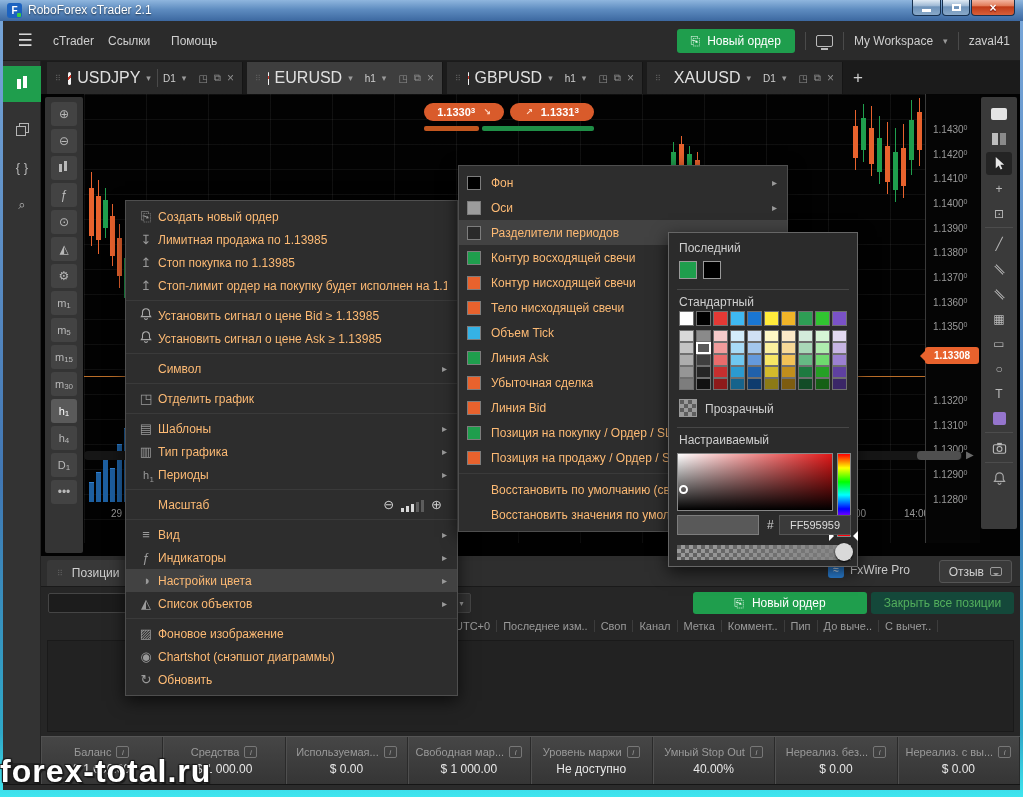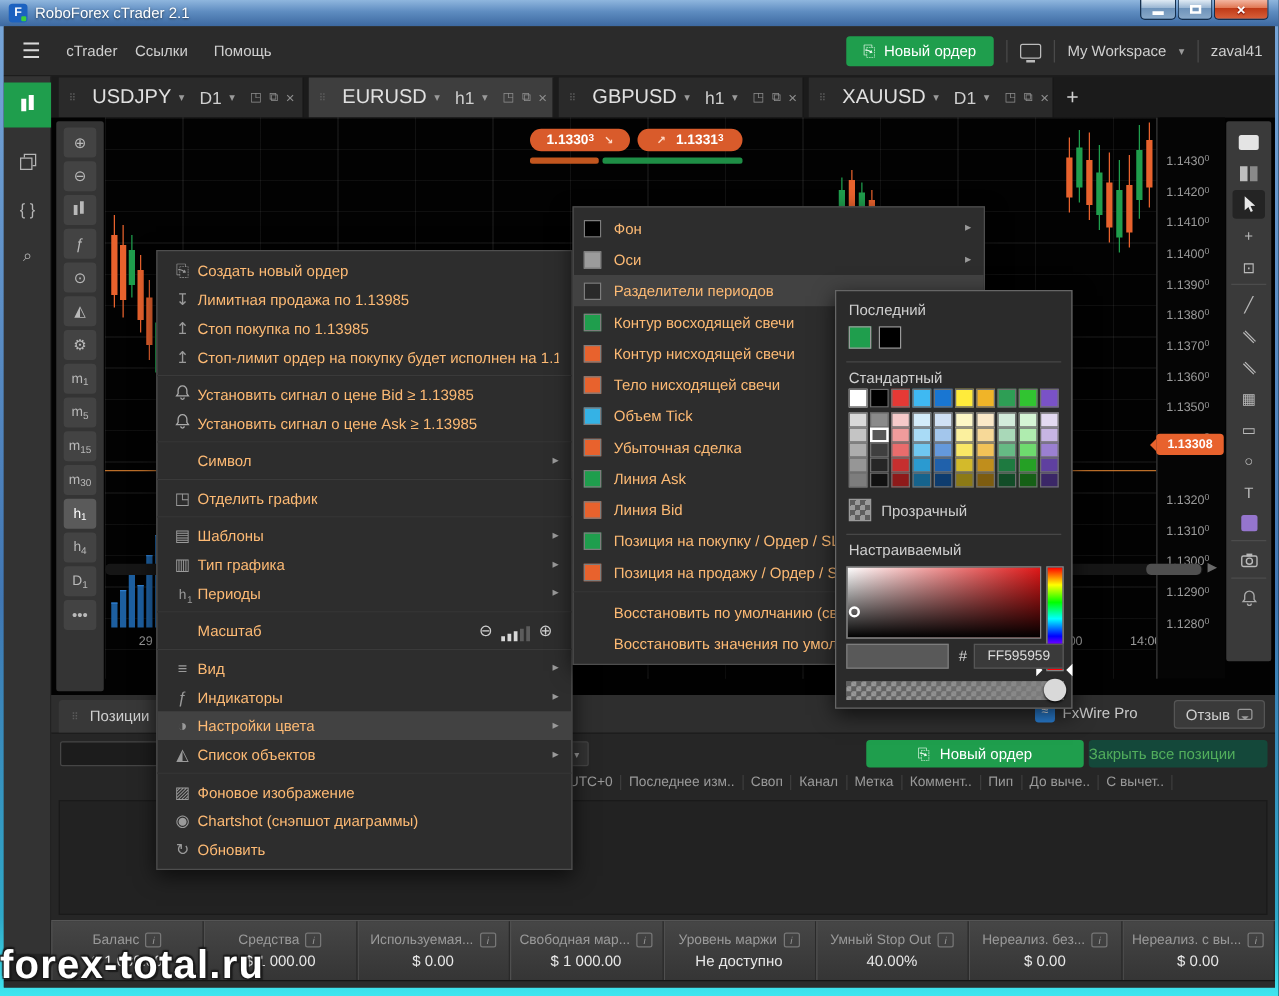--- a/index.html
+++ b/index.html
@@ -57,21 +57,21 @@
   .sb-glyph { color:#b5b5b5; font-size:13px; }
 
   
   #tabbar { left:38px; top:40px; width:979px; height:33px; background:#1b1b1b; }
   .chart-tab { top:1px; height:32px; background:#2a2a2a; border-right:1px solid #151515; display:flex; align-items:center; padding:0 8px; gap:6px; }
   .chart-tab.active { background:#3e3e3e; }
   .tab-dots { color:#5d5d5d; font-size:8px; letter-spacing:1px; }
   .flag-ic { width:15px; height:13px; border-radius:2px; background:
      linear-gradient(135deg,#f4f4f4 34%,#cc3326 34%,#cc3326 56%,#f4f4f4 56%); }
   .tab-sym { color:#e0e0e0; font-size:16px; }
-  .tab-per { color:#cfcfcf; font-size:14px; }
+  .tab-per { color:#cfcfcf; font-size:10px; }
   .tab-ic { color:#8f8f8f; font-size:10px; }
   .tab-x { color:#8f8f8f; font-size:12px; }
   #tab-plus { color:#cfcfcf; font-size:17px; }
 
   
   #chart-bg { left:38px; top:73px; width:979px; height:462px; background:#020202; }
   #chart-toolbar { left:42px; top:76px; width:38px; height:456px; background:#343434; border-radius:2px; }
   .ct-btn { left:6px; width:26px; height:24px; background:#434343; border-radius:3px; color:#b9b9b9;
     display:flex; align-items:center; justify-content:center; font-size:12px; }
   .ct-btn.active { background:#5a5a5a; color:#fff; }
@@ -138,21 +138,21 @@
   #feedback-btn { right:8px; top:4px; height:23px; padding:0 9px; border:1px solid #555; border-radius:3px;
      background:#3a3a3a; display:flex; align-items:center; gap:6px; color:#cfcfcf; font-size:12px; }
   .bubble { position:relative; width:12px; height:9px; border:1px solid #9a9a9a; border-radius:2px; }
   .bubble:after { content:""; position:absolute; left:2px; bottom:-4px; border:3px solid transparent; border-top-color:#9a9a9a; }
   #pos-filter { left:7px; top:37px; width:86px; height:20px; background:#1c1c1c; border:1px solid #454545; border-radius:2px; }
   #pos-dd { left:411px; top:37px; width:19px; height:20px; background:#333; border:1px solid #454545; border-radius:2px;
      color:#9a9a9a; font-size:8px; text-align:center; line-height:20px; }
   #new-order-mid { left:652px; top:36px; width:174px; height:22px; background:#1f9e4d; border-radius:3px;
      color:#fff; font-size:12px; display:flex; align-items:center; justify-content:center; gap:8px; }
   #close-all { left:830px; top:36px; width:143px; height:22px; background:#14483a; border-radius:3px;
-     color:#52ae5c; font-size:12px; display:flex; align-items:center; }
+     color:#52ae5c; font-size:12px; display:flex; align-items:center; justify-content:center; }
   #pos-cols { left:408px; top:64px; display:flex; align-items:center; }
   .pos-col { color:#9a9a9a; font-size:11px; padding:0 6px; border-right:1px solid #3c3c3c; white-space:nowrap; }
   #pos-body { left:6px; top:84px; width:967px; height:92px; background:#222; border:1px solid #1a1a1a; }
 
   
   #summary { left:38px; top:715px; width:979px; height:48px; background:linear-gradient(180deg,#464646,#353535); border-top:1px solid #555; display:flex; }
   .sum-cell { flex:1; border-right:1px solid #2a2a2a; box-shadow:inset 1px 0 0 #4f4f4f; display:flex; flex-direction:column; align-items:center; justify-content:center; gap:4px; }
   .sum-label-row { display:flex; align-items:center; gap:5px; }
   .sum-label { color:#9a9a9a; font-size:11px; white-space:nowrap; }
   .info-ic { width:13px; height:12px; border:1px solid #777; border-radius:2px; color:#999; font-size:8px; font-style:italic; text-align:center; line-height:11px; }
@@ -790,26 +790,26 @@
       </div>
       <div class="menu-item" style="height: 25px;">
         <span class="mi-swatch" style="background: rgb(232, 98, 45);"></span>
         <span class="mi-label">Тело нисходящей свечи</span>
       </div>
       <div class="menu-item" style="height: 25px;">
         <span class="mi-swatch" style="background: rgb(53, 178, 229);"></span>
         <span class="mi-label">Объем Tick</span>
       </div>
       <div class="menu-item" style="height: 25px;">
+        <span class="mi-swatch" style="background: rgb(31, 158, 77);"></span>
+        <span class="mi-label">Линия Ask</span>
+      </div>
+      <div class="menu-item" style="height: 25px;">
         <span class="mi-swatch" style="background: rgb(232, 98, 45);"></span>
         <span class="mi-label">Убыточная сделка</span>
-      </div>
-      <div class="menu-item" style="height: 25px;">
-        <span class="mi-swatch" style="background: rgb(31, 158, 77);"></span>
-        <span class="mi-label">Линия Ask</span>
       </div>
       <div class="menu-item" style="height: 25px;">
         <span class="mi-swatch" style="background: rgb(232, 98, 45);"></span>
         <span class="mi-label">Линия Bid</span>
       </div>
       <div class="menu-item" style="height: 25px;">
         <span class="mi-swatch" style="background: rgb(31, 158, 77);"></span>
         <span class="mi-label">Позиция на покупку / Ордер / SL / T</span>
       </div>
       <div class="menu-item" style="height: 25px;">

